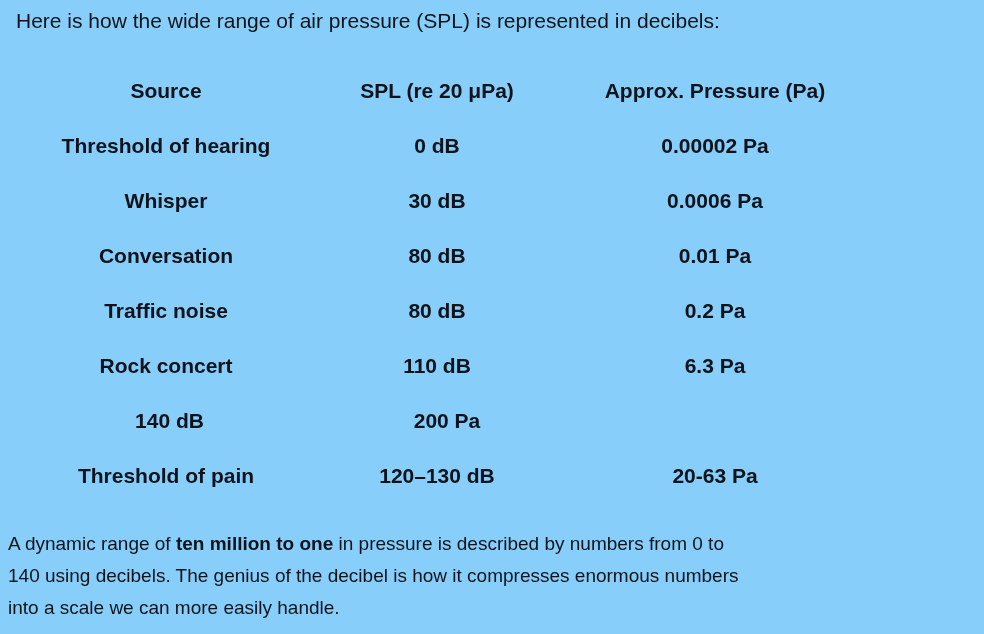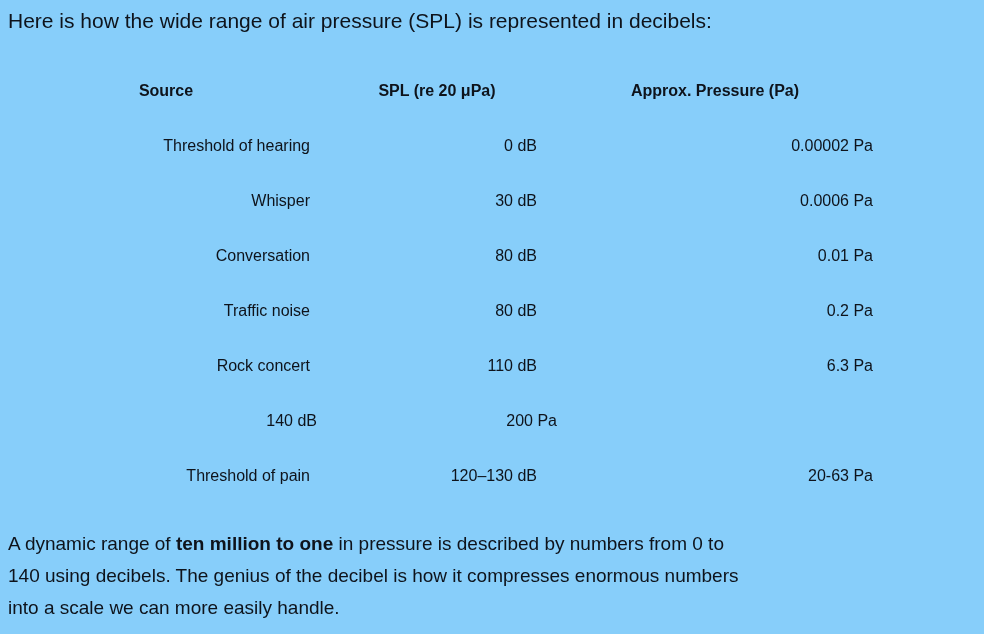--- a/index.html
+++ b/index.html
@@ -10,41 +10,42 @@
     width: 984px;
     height: 634px;
     background: #87CEFA;
     font-family: "Liberation Sans", sans-serif;
     color: #0e131b;
     position: relative;
     overflow: hidden;
   }
   .intro {
     position: absolute;
-    left: 8px;
+    left: 16px;
     top: 7px;
     font-size: 21px;
     line-height: 28px;
     white-space: nowrap;
   }
   .spl-table {
     position: absolute;
     left: 22px;
     top: 63px;
   }
   .t-row {
     display: grid;
     grid-template-columns: 315px 220px 316px;
     height: 55px;
     align-items: center;
-    font-size: 16px;
+    font-size: 21px;
   }
   .t-row .cell {
     box-sizing: border-box;
-    text-align: right;
+    text-align: center;
+    font-weight: bold;
   }
   .t-row .c1 { padding-right: 27px; }
   .t-row .c2 { padding-right: 20px; }
   .t-row.header .cell {
     font-weight: 700;
     text-align: center;
   }
   .outro {
     position: absolute;
     left: 8px;

